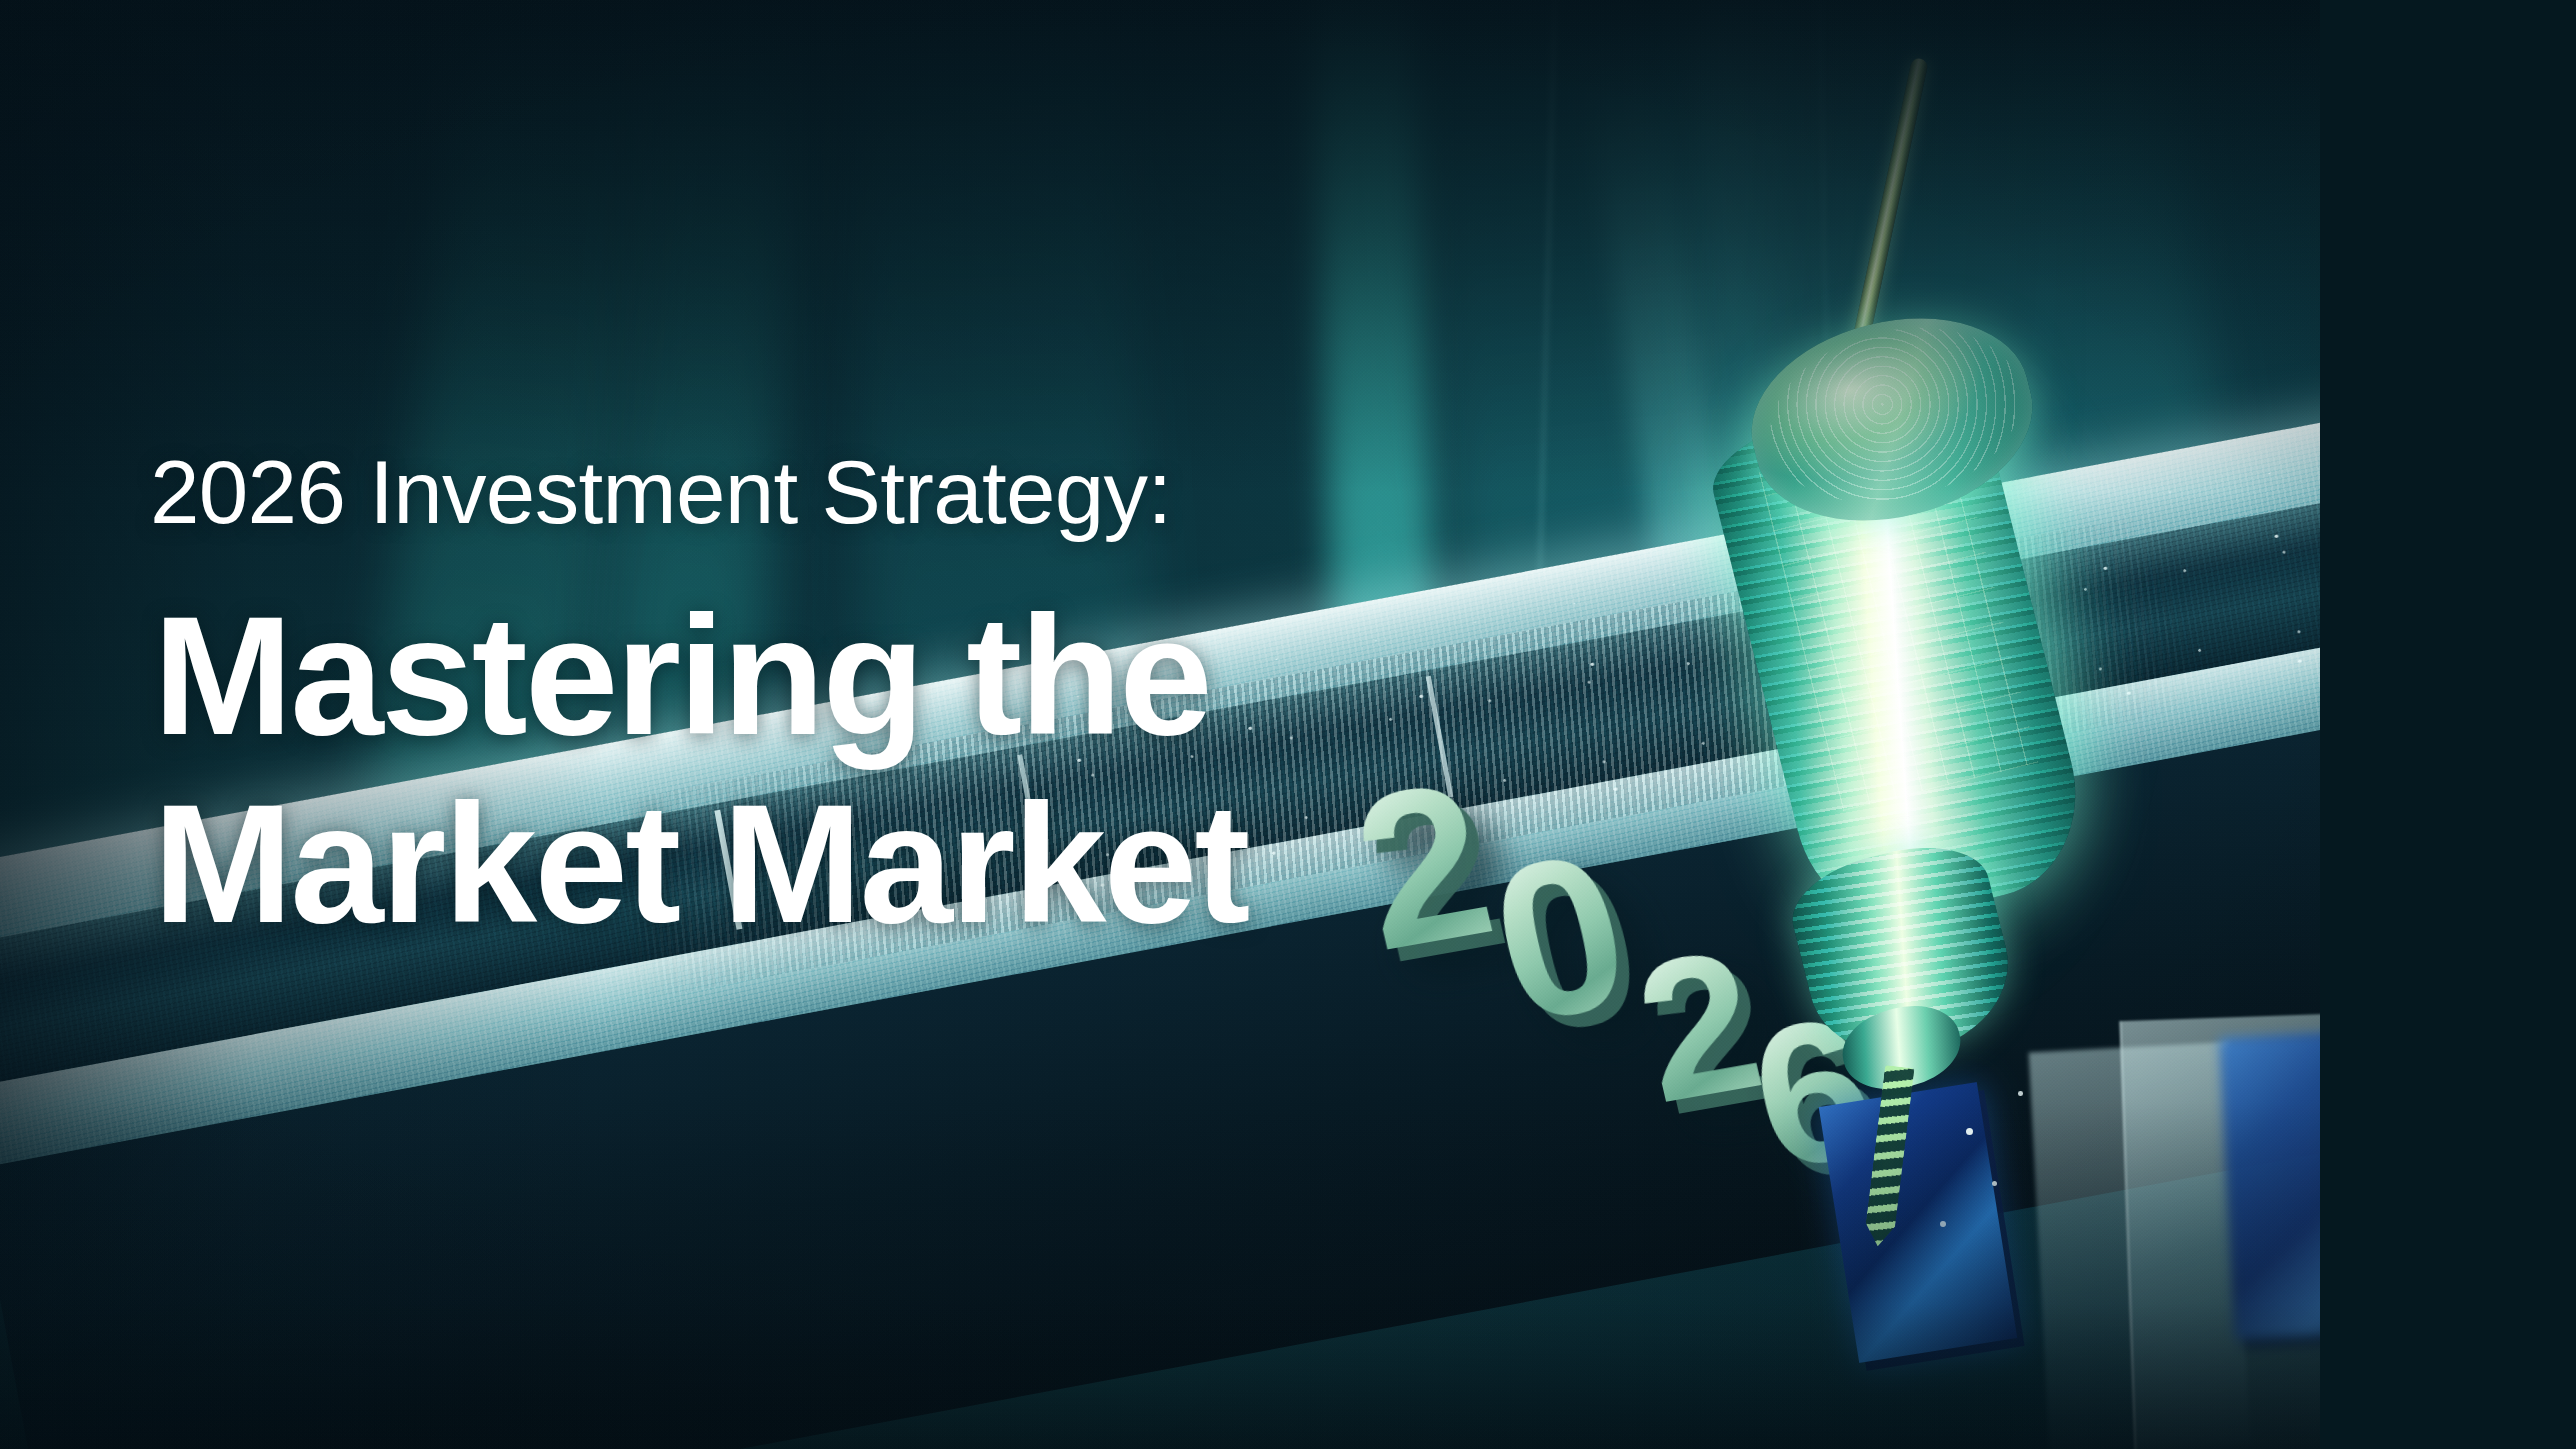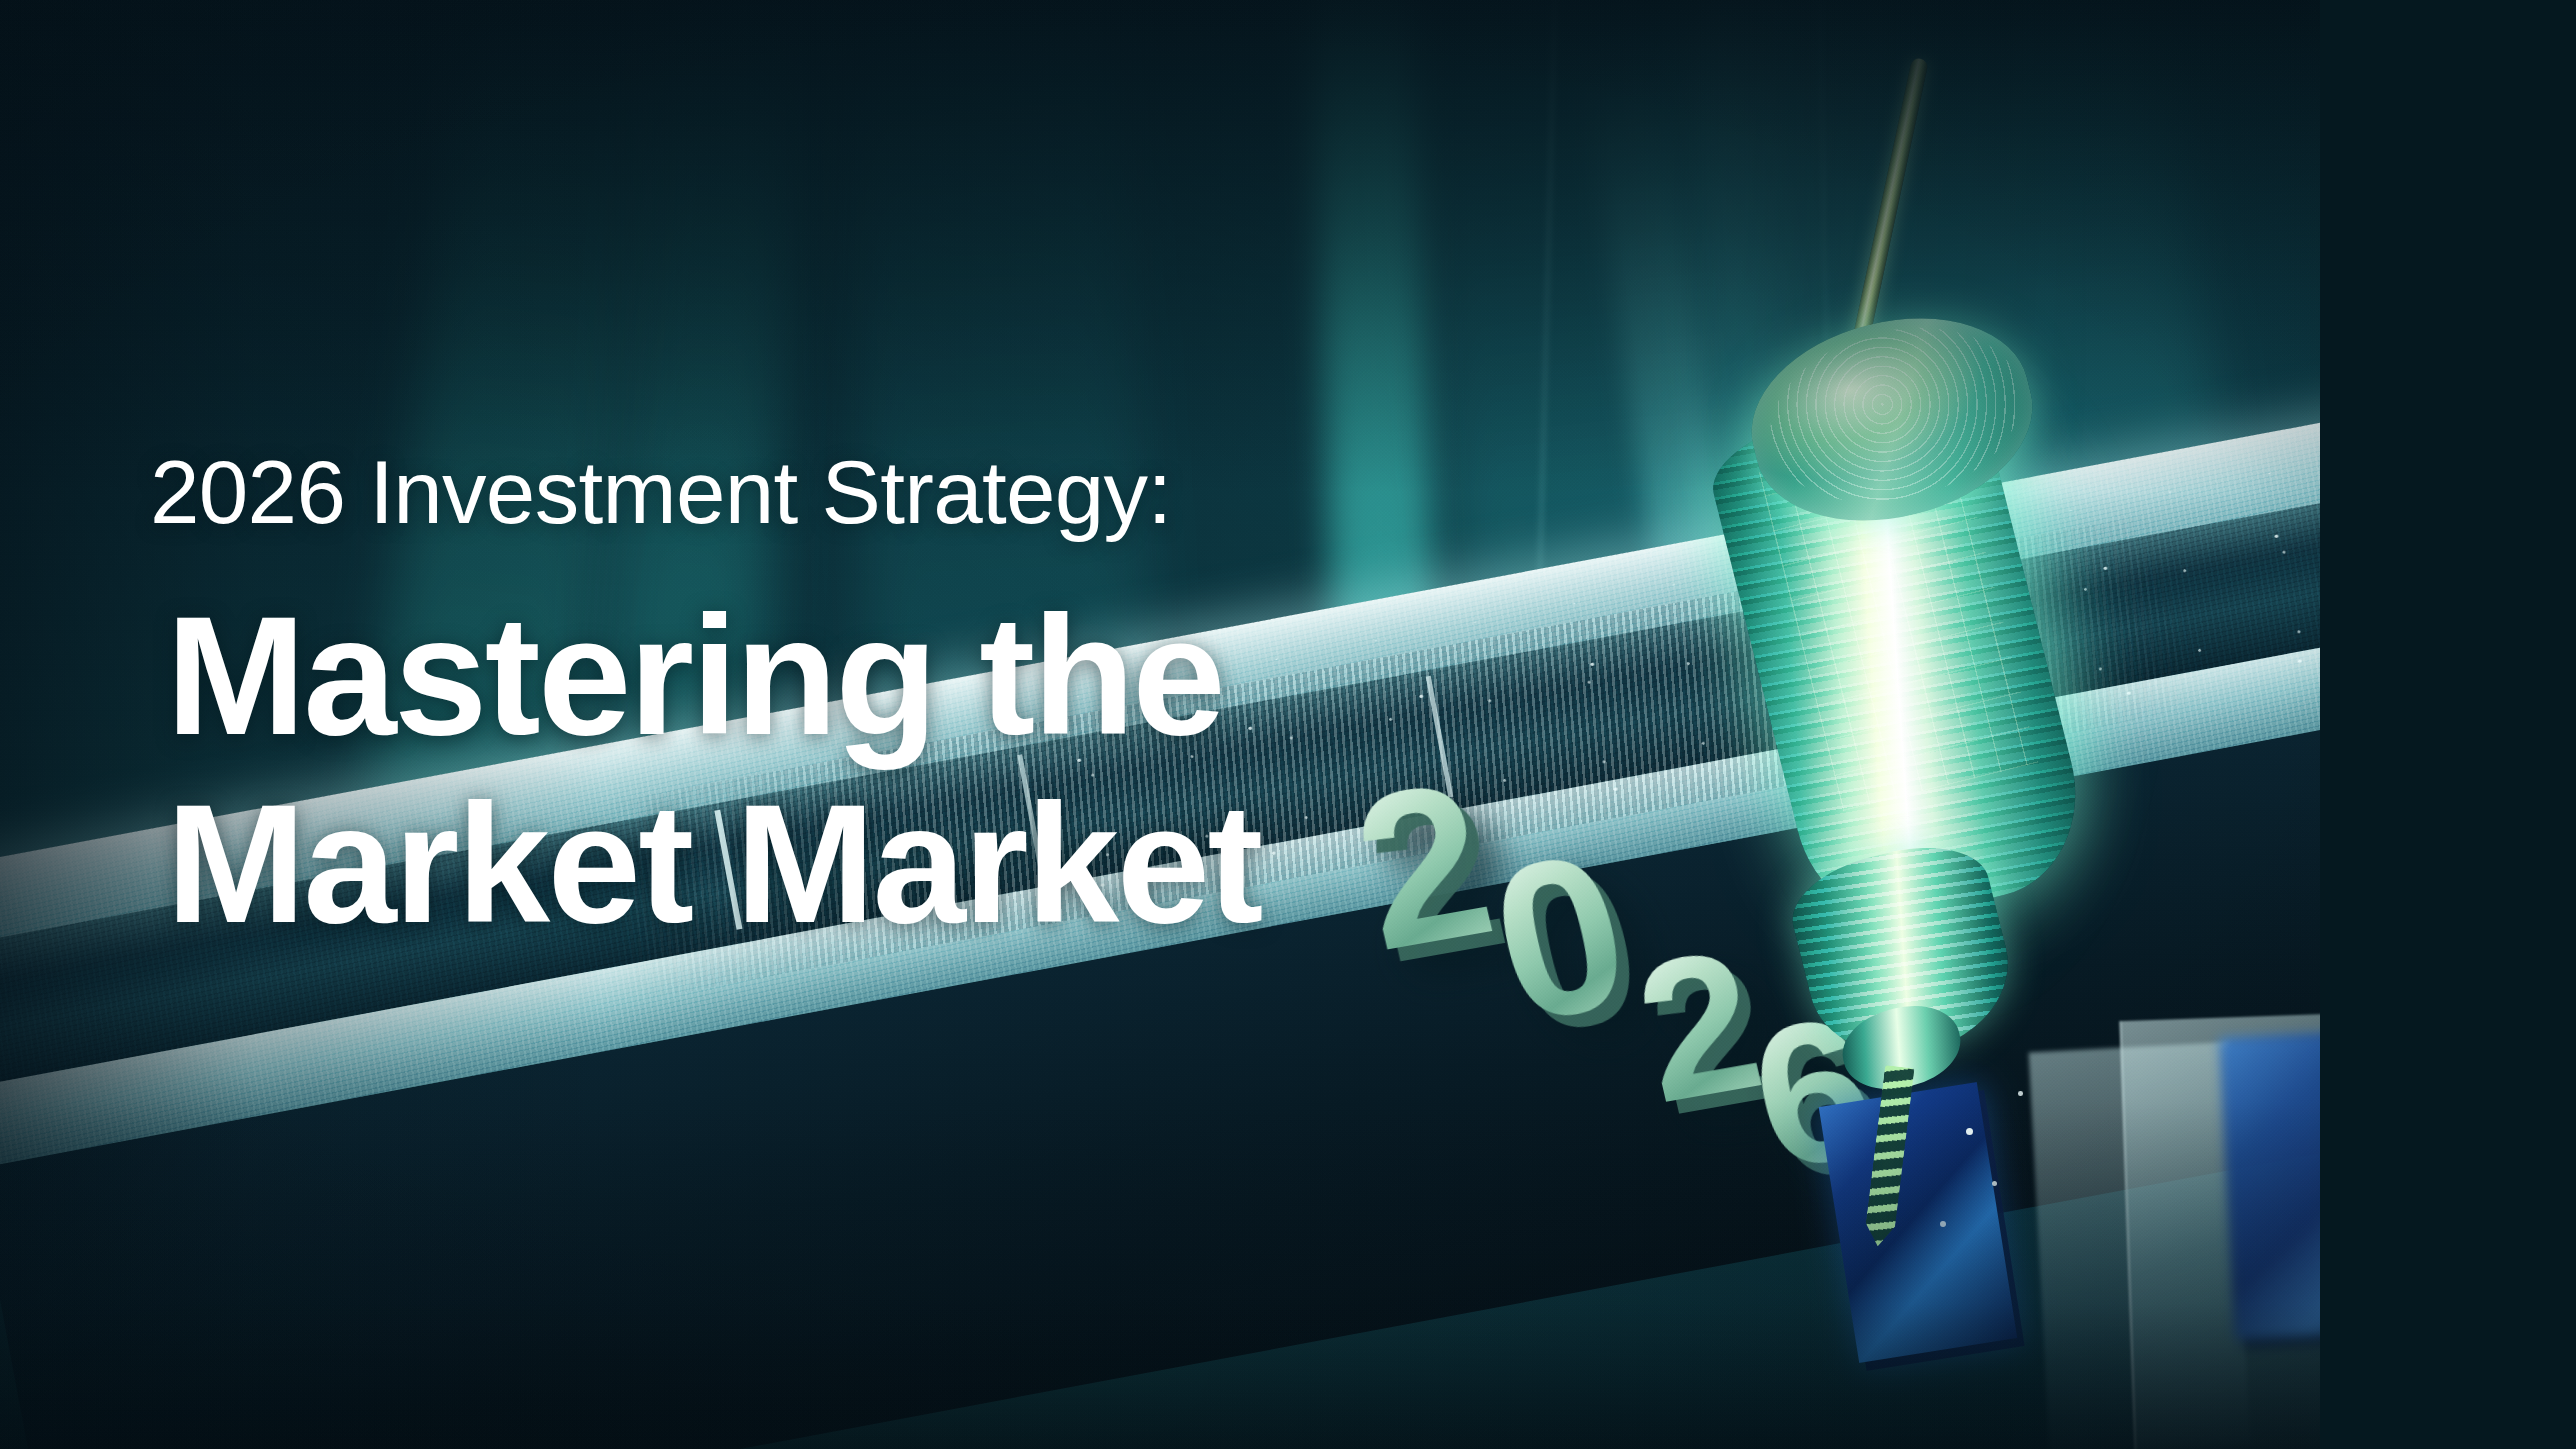--- a/index.html
+++ b/index.html
@@ -277,21 +277,21 @@
     font-size:89px;
     font-weight:400;
     color:#ffffff;
     letter-spacing:-0.7px;
     line-height:1.12;
     margin:0 0 39px 0;
     text-shadow:0 2px 17.4px rgba(2,22,28,.55);
     white-space:nowrap;
   }
   #headline{
-    margin:16px;
+    margin:3px;
     font-size:168px;
     font-weight:bold;
     color:#ffffff;
     line-height:1.12;
     letter-spacing:-2.7px;
     text-shadow:0 2.7px 20px rgba(2,22,28,.55);
   }
   #headline .hl-line{display:block;white-space:nowrap;}
 </style>
 </head>

